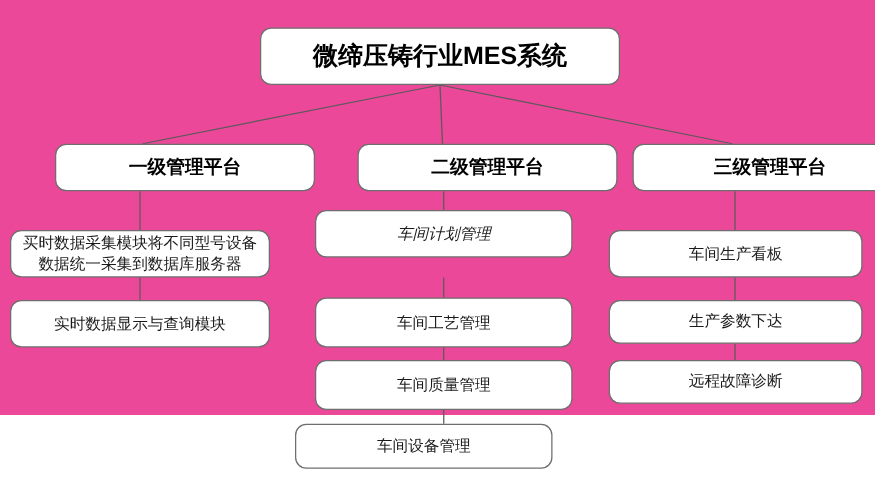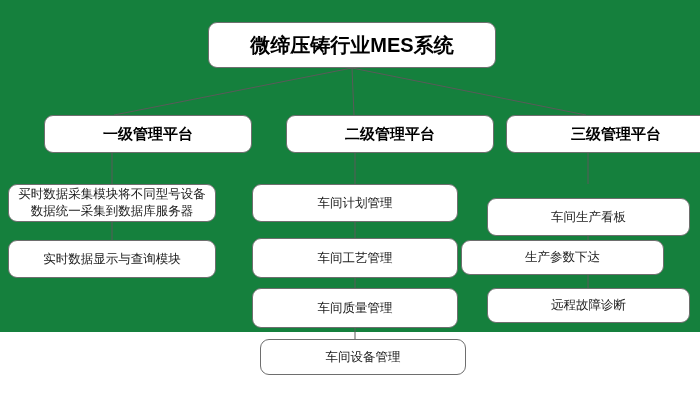--- a/index.html
+++ b/index.html
@@ -9,21 +9,21 @@
     width: 700px;
     height: 400px;
     overflow: hidden;
     font-family: "Liberation Sans", sans-serif;
     color: #1a1a1a;
   }
   .canvas {
     position: relative;
     width: 700px;
     height: 332px;
-    background: #15803d;
+    background: #ec4899;
   }
   svg.connectors {
     position: absolute;
     left: 0; top: 0;
     width: 700px; height: 400px;
   }
   .node {
     position: absolute;
     box-sizing: border-box;
     background: #ffffff;
@@ -41,26 +41,26 @@
   }
   .node-header {
     font-size: 15px; font-weight: bold; color: #000000; margin-left: 36px;
   }
   .hdr-1 { left: 8px;   top: 115px; width: 208px; height: 38px; }
   .hdr-2 { left: 250px; top: 115px; width: 208px; height: 38px; text-align: center; }
   .hdr-3 { left: 470px; top: 115px; width: 220px; height: 38px; }
   .node-item { font-size: 12.5px; }
   .l-1 { left: 8px;   top: 184px; width: 208px; height: 38px; line-height: 17px; padding: 0 5px; }
   .l-2 { left: 8px;   top: 240px; width: 208px; height: 38px; text-align: center; }
-  .m-1 { left: 252px; top: 184px; width: 206px; height: 38px; }
+  .m-1 { left: 252px; top: 168px; width: 206px; height: 38px; font-style: italic; }
   .m-2 { left: 252px; top: 238px; width: 206px; height: 40px; }
   .m-3 { left: 252px; top: 288px; width: 206px; height: 40px; }
-  .m-4 { left: 260px; top: 339px; width: 206px; height: 36px; }
-  .r-1 { left: 487px; top: 184px; width: 203px; height: 38px; margin-top: 14px; }
-  .r-2 { left: 461px; top: 240px; width: 203px; height: 35px; text-align: center; }
+  .m-4 { left: 236px; top: 339px; width: 206px; height: 36px; }
+  .r-1 { left: 487px; top: 184px; width: 203px; height: 38px; }
+  .r-2 { left: 487px; top: 240px; width: 203px; height: 35px; text-align: center; }
   .r-3 { left: 487px; top: 288px; width: 203px; height: 35px; }
 </style>
 </head>
 <body>
 
 <div class="canvas">
 
   <svg class="connectors" viewBox="0 0 700 400" xmlns="http://www.w3.org/2000/svg">
     <g stroke="#5a5a5a" stroke-width="1" fill="none">
       <line x1="352" y1="68" x2="114" y2="115"></line>

